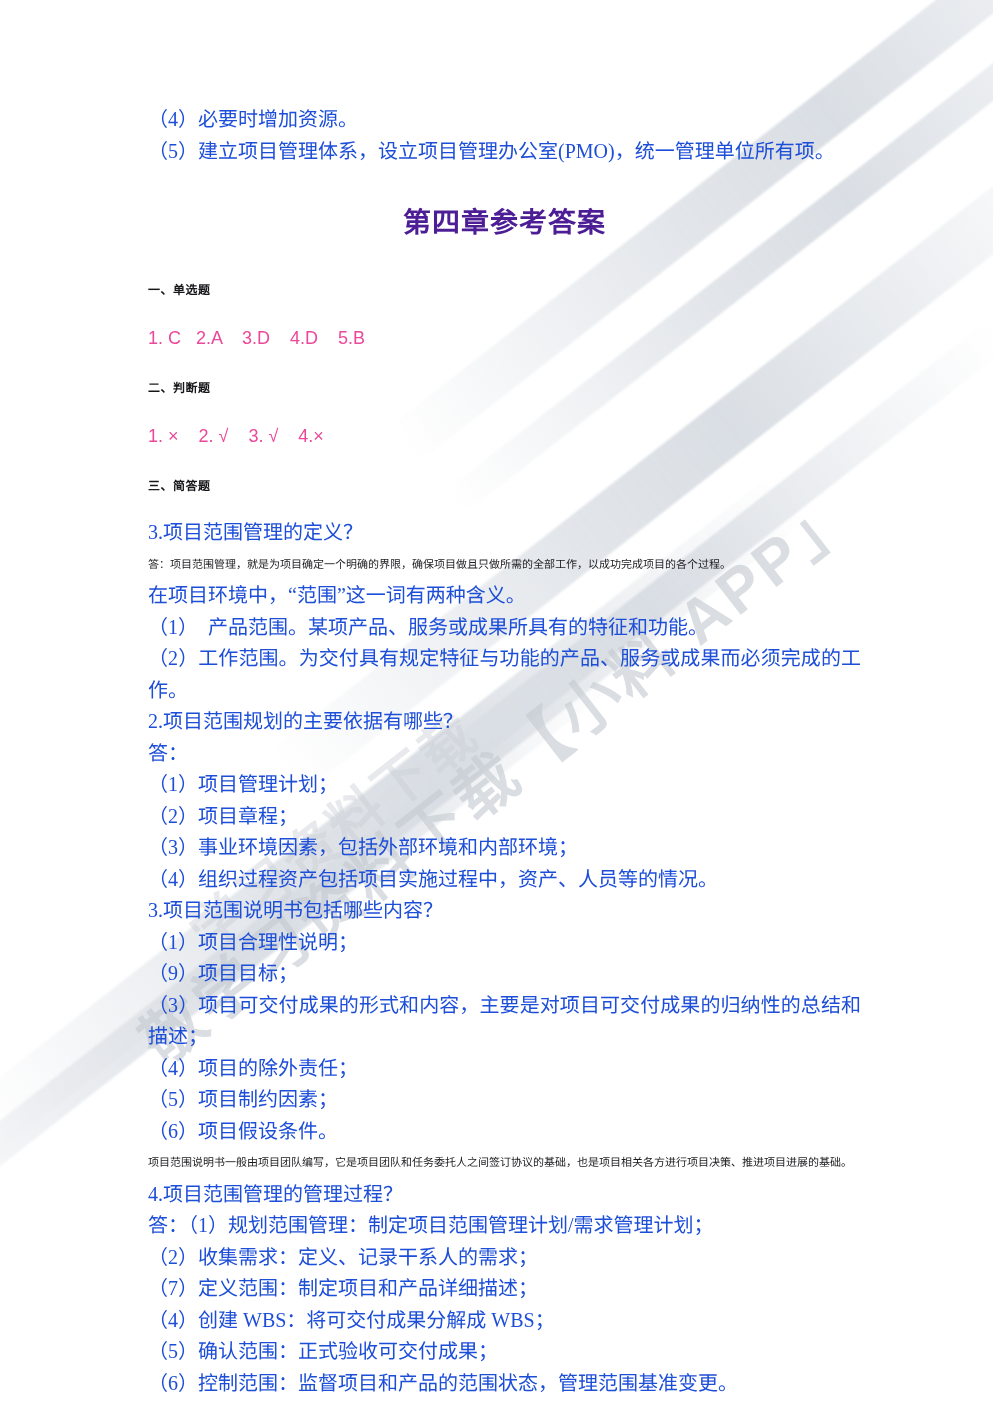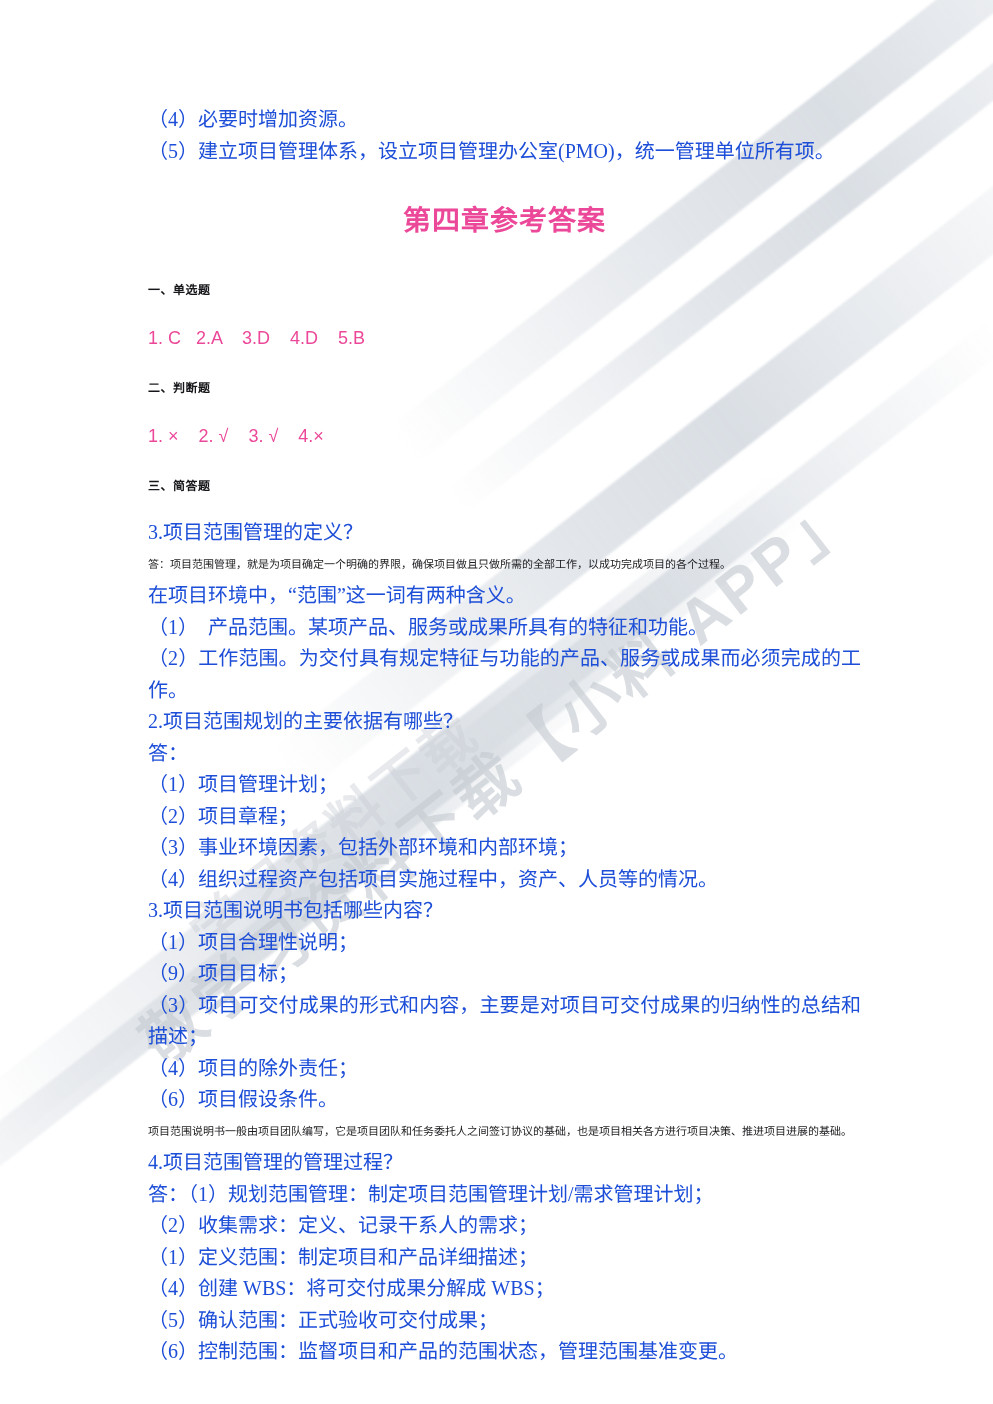--- a/index.html
+++ b/index.html
@@ -70,25 +70,25 @@
     line-height: 31.5px;
     color: #1b1b1f;
     white-space: pre-wrap;
     text-align: justify;
     text-justify: inter-ideograph;
     text-indent: 0;
   }
 
   .doc-title {
     text-align: center;
-    font-family: Liberation Mono, monospace;
+    font-family: Liberation Sans, sans-serif;
     font-weight: 700;
     font-size: 28px;
     line-height: 40px;
-    color: #ec4899;
+    color: #4c1d95;
     margin: 36px 0 0 0;
     letter-spacing: 1px;
   }
 
   .sec-head {
     font-family: "Liberation Sans", "DejaVu Sans", sans-serif;
     font-weight: 700;
     font-size: 12px;
     line-height: 30px;
     color: #16161a;
@@ -161,25 +161,26 @@
     <div class="line">（1）项目管理计划；</div>
     <div class="line">（2）项目章程；</div>
     <div class="line">（3）事业环境因素，包括外部环境和内部环境；</div>
     <div class="line">（4）组织过程资产包括项目实施过程中，资产、人员等的情况。</div>
 
     <div class="line">3.项目范围说明书包括哪些内容？</div>
     <div class="line">（1）项目合理性说明；</div>
     <div class="line">（9）项目目标；</div>
     <div class="line">（3）项目可交付成果的形式和内容，主要是对项目可交付成果的归纳性的总结和描述；</div>
     <div class="line">（4）项目的除外责任；</div>
+    <div class="line">（5）项目制约因素；</div>
     <div class="line">（6）项目假设条件。</div>
     <div class="para">项目范围说明书一般由项目团队编写，它是项目团队和任务委托人之间签订协议的基础，也是项目相关各方进行项目决策、推进项目进展的基础。</div>
 
     <div class="line">4.项目范围管理的管理过程？</div>
     <div class="line">答：（1）规划范围管理：制定项目范围管理计划/需求管理计划；</div>
     <div class="line">（2）收集需求：定义、记录干系人的需求；</div>
-    <div class="line">（1）定义范围：制定项目和产品详细描述；</div>
+    <div class="line">（7）定义范围：制定项目和产品详细描述；</div>
     <div class="line">（4）创建 WBS：将可交付成果分解成 WBS；</div>
     <div class="line">（5）确认范围：正式验收可交付成果；</div>
     <div class="line">（6）控制范围：监督项目和产品的范围状态，管理范围基准变更。</div>
 
   </div>
 </div>
 
 </body></html>

